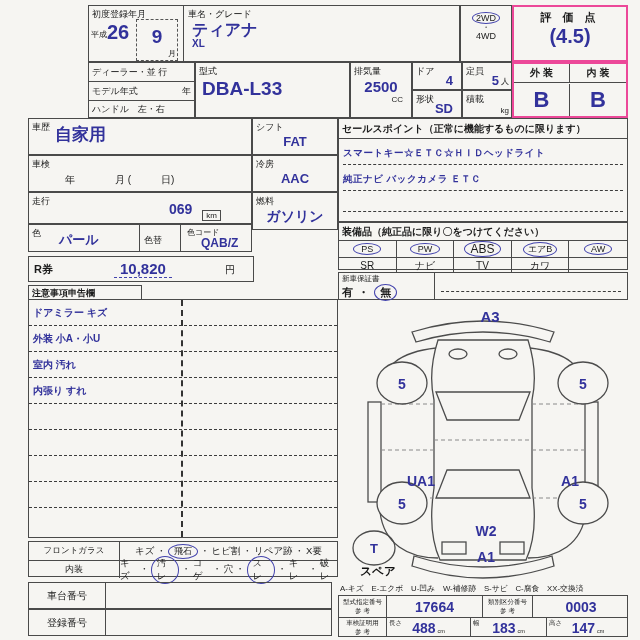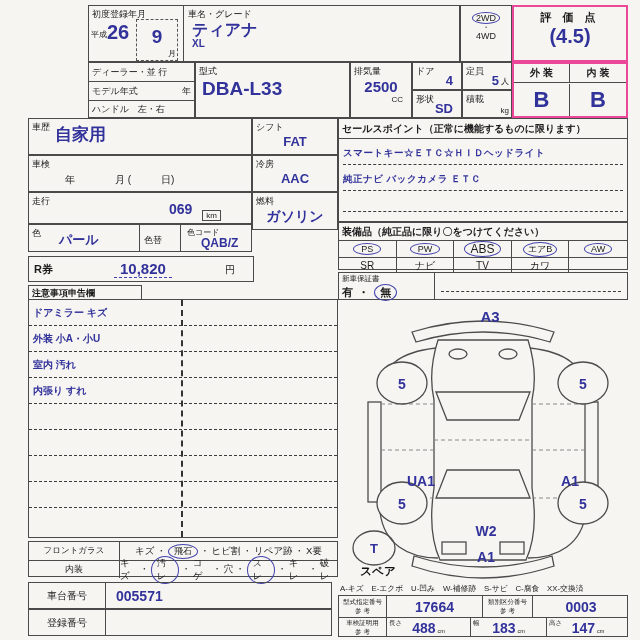--- a/index.html
+++ b/index.html
@@ -181,21 +181,20 @@
       <span>キレ</span>
         <span class="sep">・</span>
       <span>破レ</span>
     </div>
   </div>
 </div>
 
 <div class="abs box" style="left:28px;top:582px;width:304px;height:27px;">
   <div style="display:flex;height:100%;">
     <div style="width:76px;border-right:1px solid #4a4a4a;font-size:10px;display:flex;align-items:center;justify-content:center;">車台番号</div>
-    <div class="val" style="flex:1;font-size:14px;display:flex;align-items:center;padding-left:10px;">005571</div>
   </div>
 </div>
 <div class="abs box" style="left:28px;top:609px;width:304px;height:27px;">
   <div style="display:flex;height:100%;">
     <div style="width:76px;border-right:1px solid #4a4a4a;font-size:10px;display:flex;align-items:center;justify-content:center;">登録番号</div>
     <div class="val" style="flex:1;font-size:14px;display:flex;align-items:center;padding-left:10px;"></div>
   </div>
 </div>
 
 <div class="abs box" style="left:252px;top:118px;width:86px;height:37px;">

